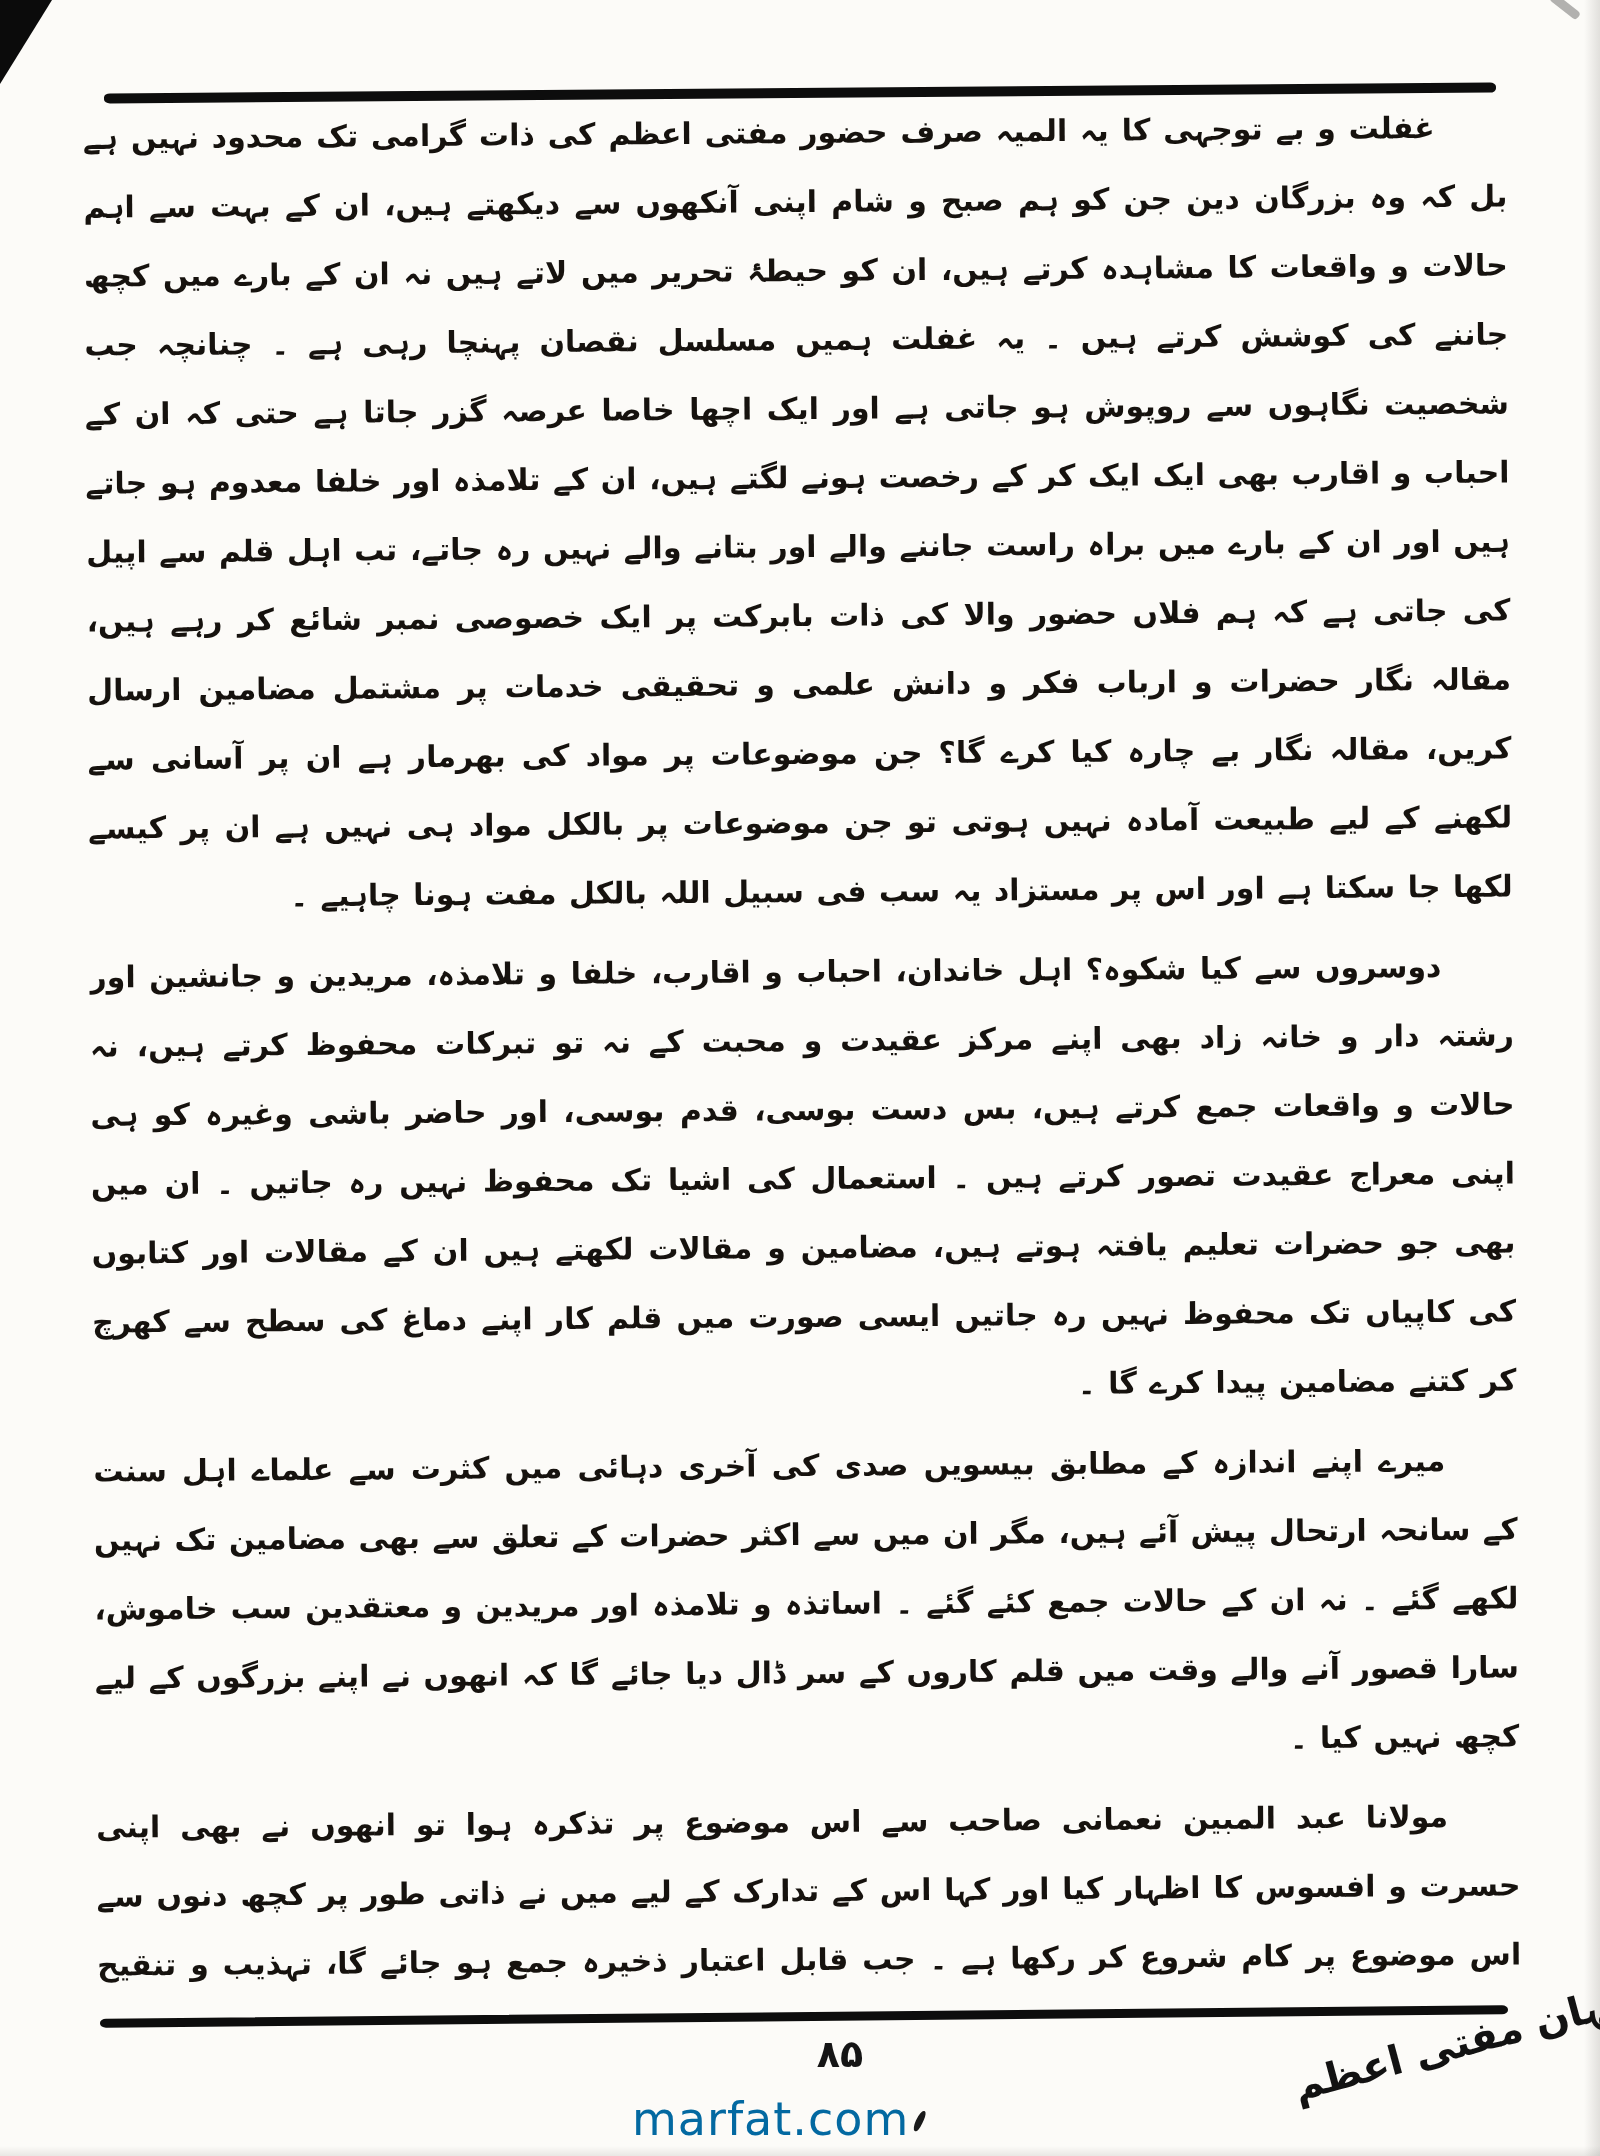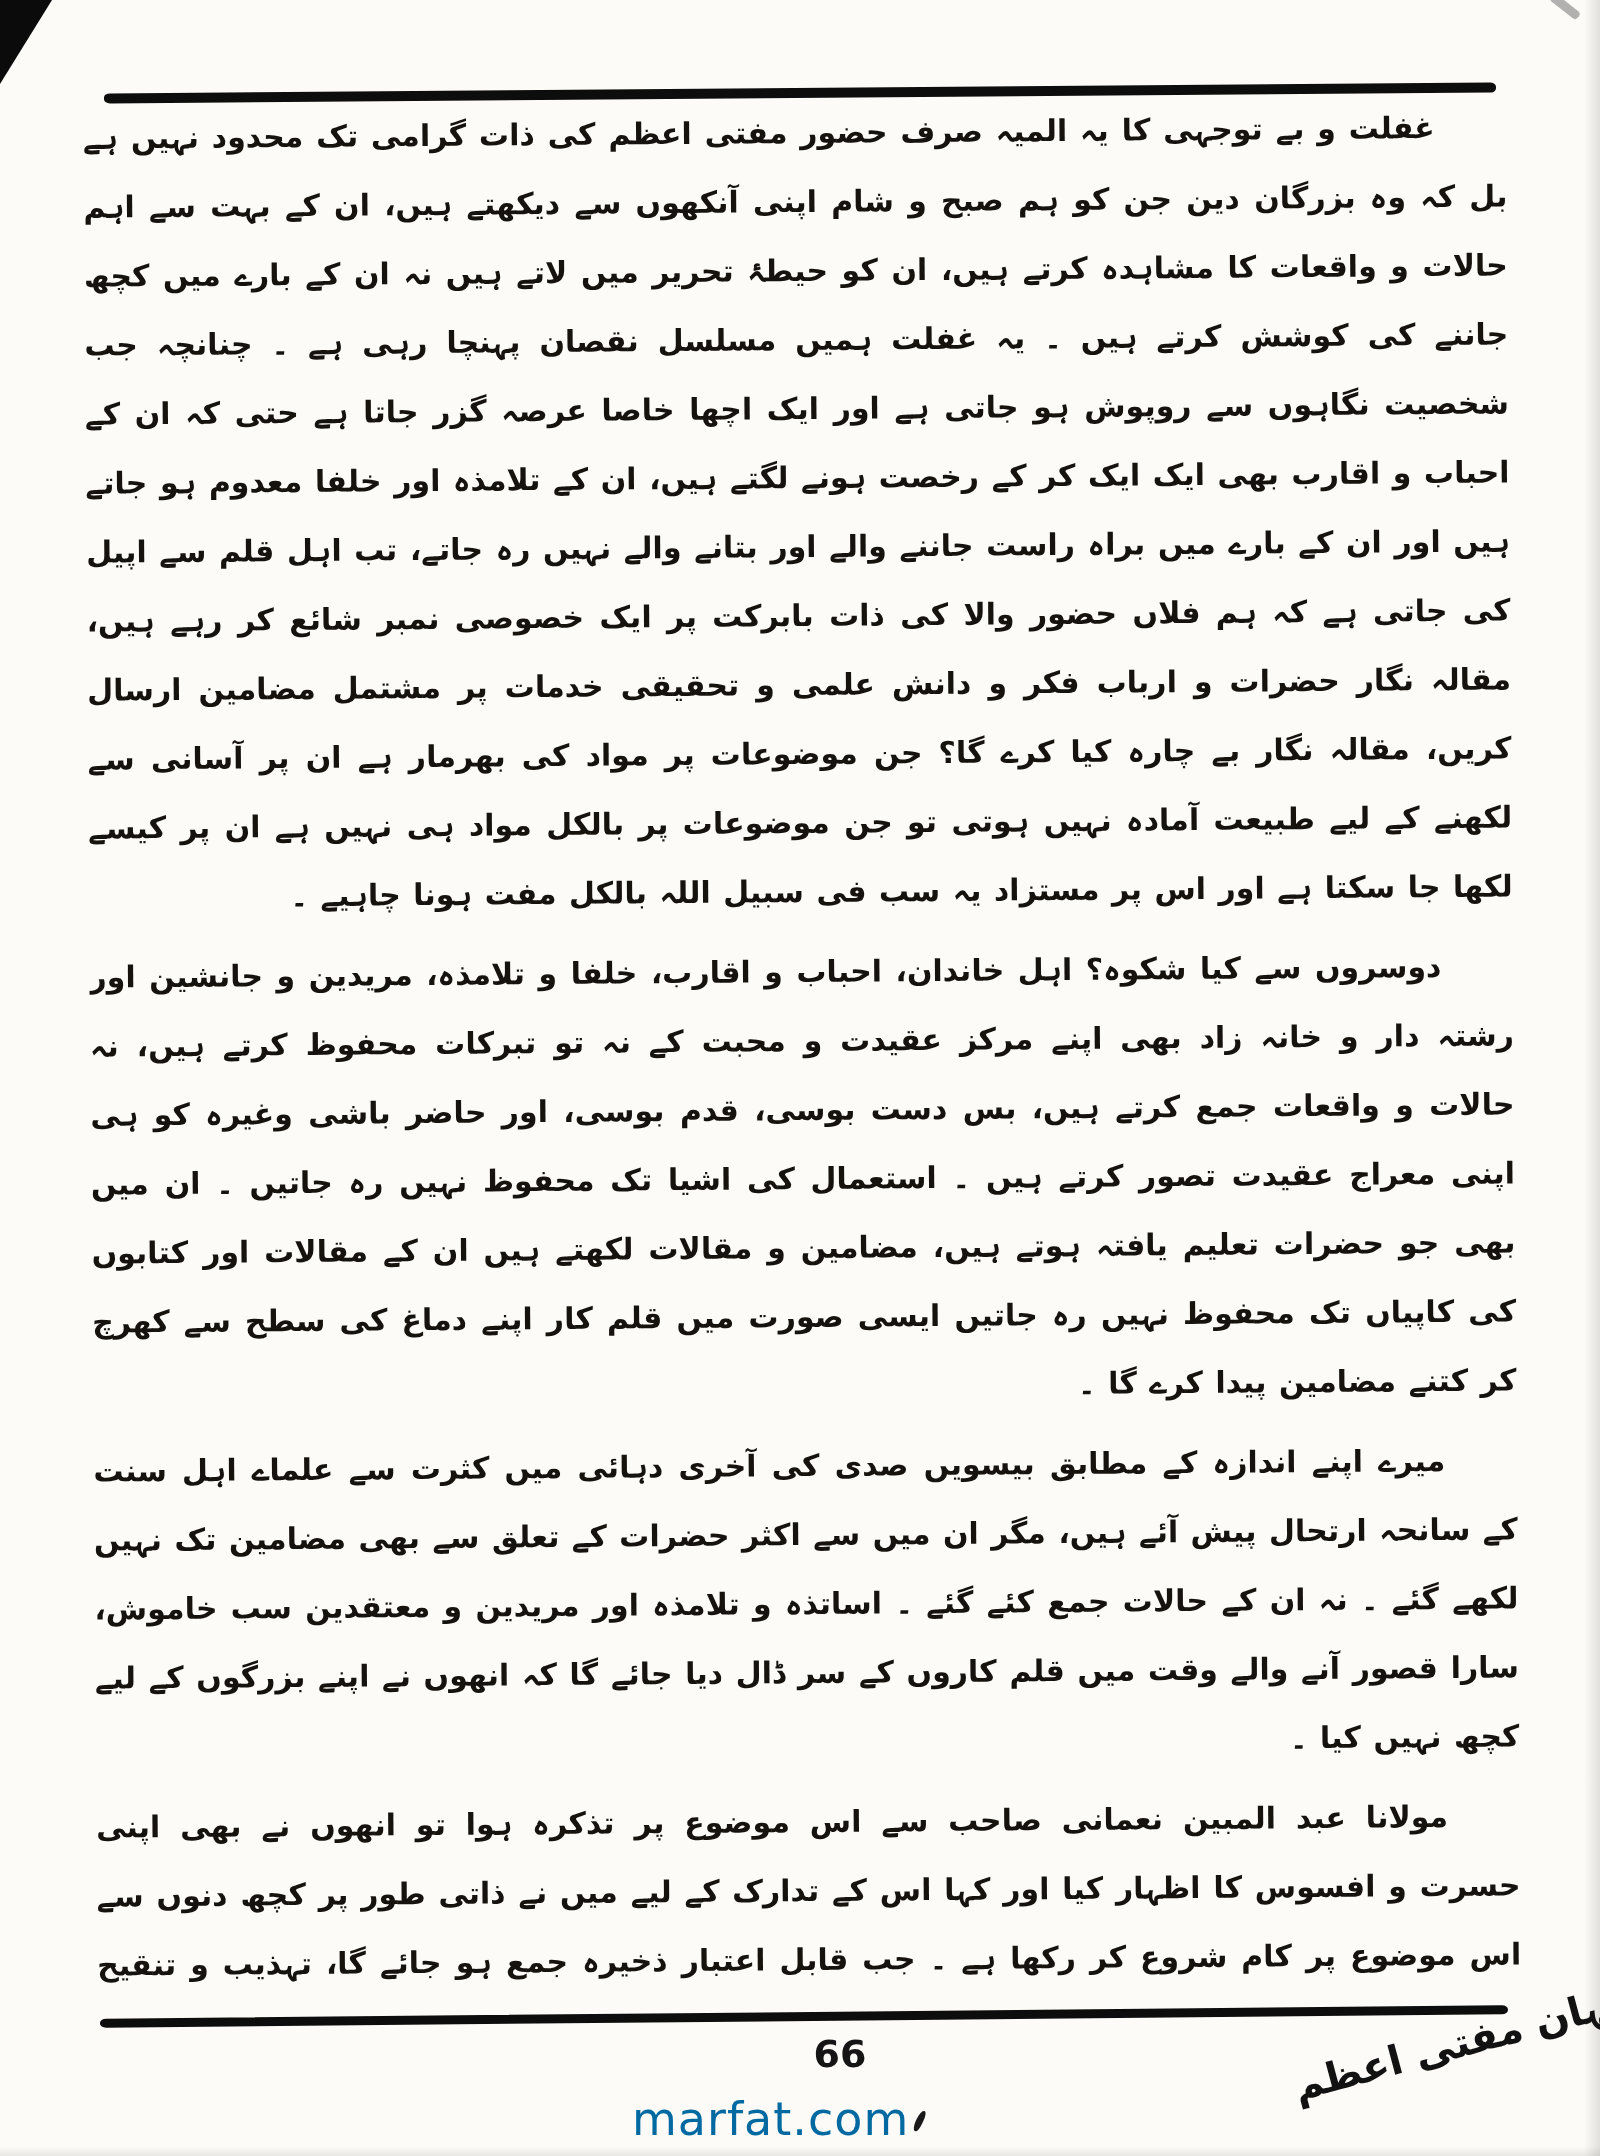--- a/index.html
+++ b/index.html
@@ -105,18 +105,18 @@
   <div class="textblock">
     <p>غفلت و بے توجہی کا یہ المیہ صرف حضور مفتی اعظم کی ذات گرامی تک محدود نہیں ہے بل کہ وہ بزرگان دین جن کو ہم صبح و شام اپنی آنکھوں سے دیکھتے ہیں، ان کے بہت سے اہم حالات و واقعات کا مشاہدہ کرتے ہیں، ان کو حیطۂ تحریر میں لاتے ہیں نہ ان کے بارے میں کچھ جاننے کی کوشش کرتے ہیں ۔ یہ غفلت ہمیں مسلسل نقصان پہنچا رہی ہے ۔ چنانچہ جب شخصیت نگاہوں سے روپوش ہو جاتی ہے اور ایک اچھا خاصا عرصہ گزر جاتا ہے حتی کہ ان کے احباب و اقارب بھی ایک ایک کر کے رخصت ہونے لگتے ہیں، ان کے تلامذہ اور خلفا معدوم ہو جاتے ہیں اور ان کے بارے میں براہ راست جاننے والے اور بتانے والے نہیں رہ جاتے، تب اہل قلم سے اپیل کی جاتی ہے کہ ہم فلاں حضور والا کی ذات بابرکت پر ایک خصوصی نمبر شائع کر رہے ہیں، مقالہ نگار حضرات و ارباب فکر و دانش علمی و تحقیقی خدمات پر مشتمل مضامین ارسال کریں، مقالہ نگار بے چارہ کیا کرے گا؟ جن موضوعات پر مواد کی بھرمار ہے ان پر آسانی سے لکھنے کے لیے طبیعت آمادہ نہیں ہوتی تو جن موضوعات پر بالکل مواد ہی نہیں ہے ان پر کیسے لکھا جا سکتا ہے اور اس پر مستزاد یہ سب فی سبیل اللہ بالکل مفت ہونا چاہیے ۔</p>
     <p>دوسروں سے کیا شکوہ؟ اہل خاندان، احباب و اقارب، خلفا و تلامذہ، مریدین و جانشین اور رشتہ دار و خانہ زاد بھی اپنے مرکز عقیدت و محبت کے نہ تو تبرکات محفوظ کرتے ہیں، نہ حالات و واقعات جمع کرتے ہیں، بس دست بوسی، قدم بوسی، اور حاضر باشی وغیرہ کو ہی اپنی معراج عقیدت تصور کرتے ہیں ۔ استعمال کی اشیا تک محفوظ نہیں رہ جاتیں ۔ ان میں بھی جو حضرات تعلیم یافتہ ہوتے ہیں، مضامین و مقالات لکھتے ہیں ان کے مقالات اور کتابوں کی کاپیاں تک محفوظ نہیں رہ جاتیں ایسی صورت میں قلم کار اپنے دماغ کی سطح سے کھرچ کر کتنے مضامین پیدا کرے گا ۔</p>
     <p>میرے اپنے اندازہ کے مطابق بیسویں صدی کی آخری دہائی میں کثرت سے علماے اہل سنت کے سانحہ ارتحال پیش آئے ہیں، مگر ان میں سے اکثر حضرات کے تعلق سے بھی مضامین تک نہیں لکھے گئے ۔ نہ ان کے حالات جمع کئے گئے ۔ اساتذہ و تلامذہ اور مریدین و معتقدین سب خاموش، سارا قصور آنے والے وقت میں قلم کاروں کے سر ڈال دیا جائے گا کہ انھوں نے اپنے بزرگوں کے لیے کچھ نہیں کیا ۔</p>
     <p>مولانا عبد المبین نعمانی صاحب سے اس موضوع پر تذکرہ ہوا تو انھوں نے بھی اپنی حسرت و افسوس کا اظہار کیا اور کہا اس کے تدارک کے لیے میں نے ذاتی طور پر کچھ دنوں سے اس موضوع پر کام شروع کر رکھا ہے ۔ جب قابل اعتبار ذخیرہ جمع ہو جائے گا، تہذیب و تنقیح کے مراحل سے گزار کر المجمع الاسلامی سے شائع کر دیا جائے گا ۔ کسی کے بارے میں کسی اور سے کیا شکوہ؟ علماے مدارس اب اتنے کاہل اور بے حس ہو چکے ہیں کہ اپنے اساتذہ بل کہ خود اپنے بارے میں بھی نہیں لکھ سکتے ۔ میں سمجھتا ہوں کہ کسی بھی قوم کی جماعتی بے حسی اور زوال کی یہ آخری منزل ہے ۔ خود اپنے حالات جمع کرنے کے سلسلے میں بات کی جائے تو بعض لوگ کہتے ہیں ۔ یہ سب ریا کاری ہے، اس کی کیا ضرورت ہے؟ گورکھپور کے ایک تجربہ کار اور معروف قاری صاحب سے کہا کہ حضرت آپ جو کچھ بھی دینی و تبلیغی کام کریں تو اس کی رپورٹ اخباروں کے لیے ضرور جاری کیا کریں ۔ بولے، یہ سب دنیا داری ہے، ہم کام کرنا جانتے ہیں، ہمیں کام سے مطلب ہے، ہم نام نہیں چاہتے ۔ میں نے کہا بے شک کام کیجیے مگر یاد رکھیے ۔ کام ہی کا ایک حصہ بل کہ اہم حصہ یہ ہے کہ اس کو تاریخ کے جزدان میں محفوظ کر دیا جائے ۔ آج ہمیں اپنے بارے میں خود لکھنا ہوگا ۔ اپنے لیے نہیں بل کہ آنے والی نسل کے لیے تا کہ آنے والی نسلوں میں یہ بدگمانی نہ پیدا ہو کہ ہمارے پچھلے بزرگوں نے کچھ نہیں کیا ۔</p>
 
   </div>
 
   <div class="rule rule-bottom"></div>
 
-  <div class="page-number">66</div>
+  <div class="page-number">۸۵</div>
   <div class="footer-title">جہان مفتی اعظم</div>
   <div class="watermark">marfat.com</div>
   <div class="ink-speck"></div>
 
 </div>
 
 </body></html>

